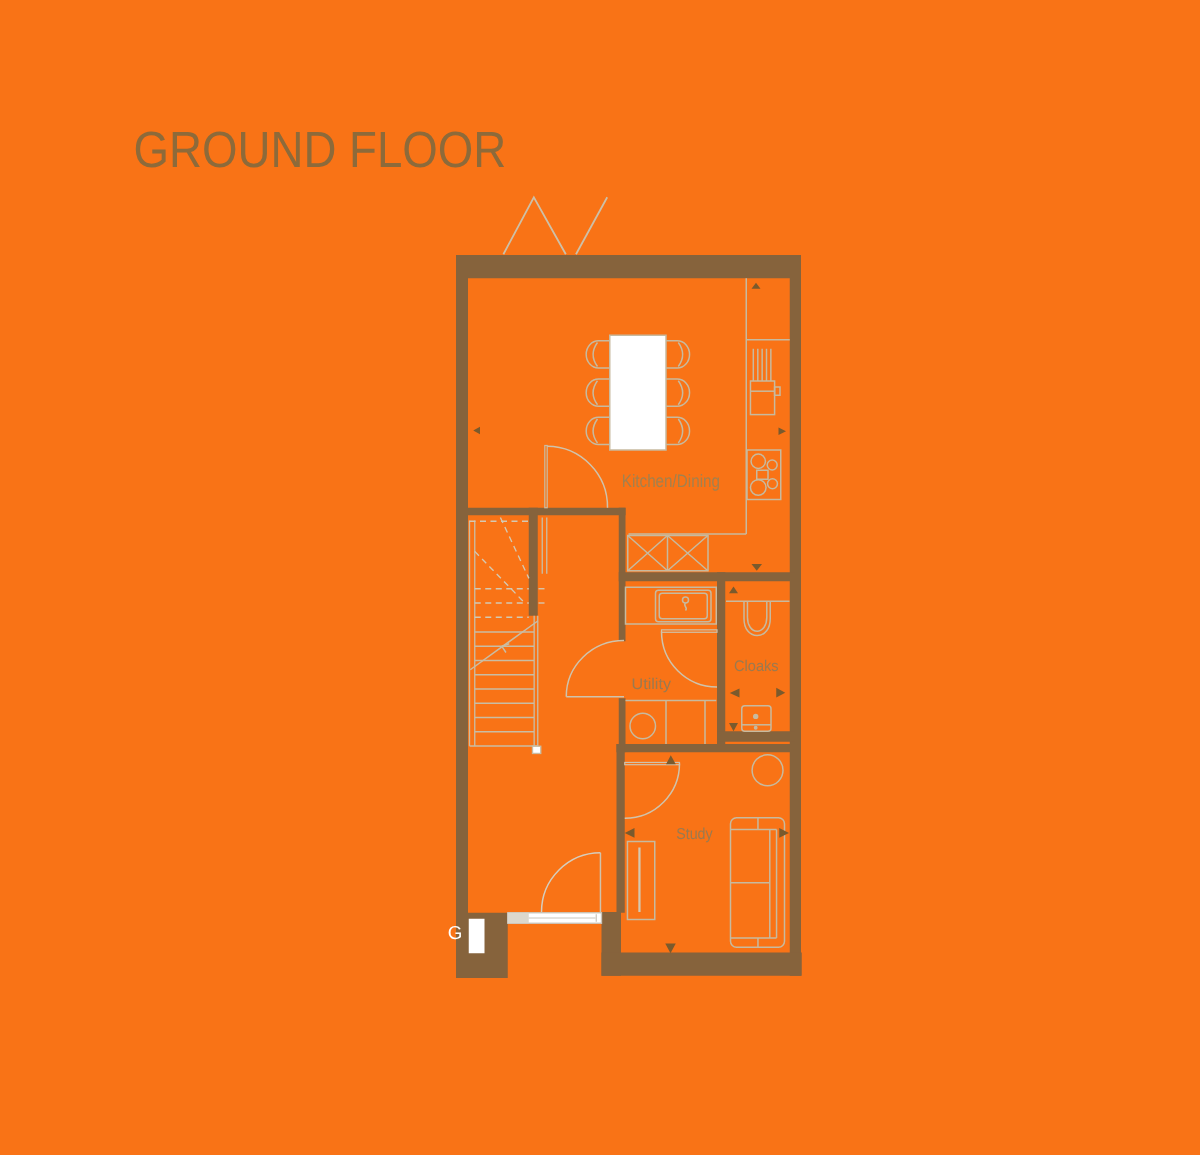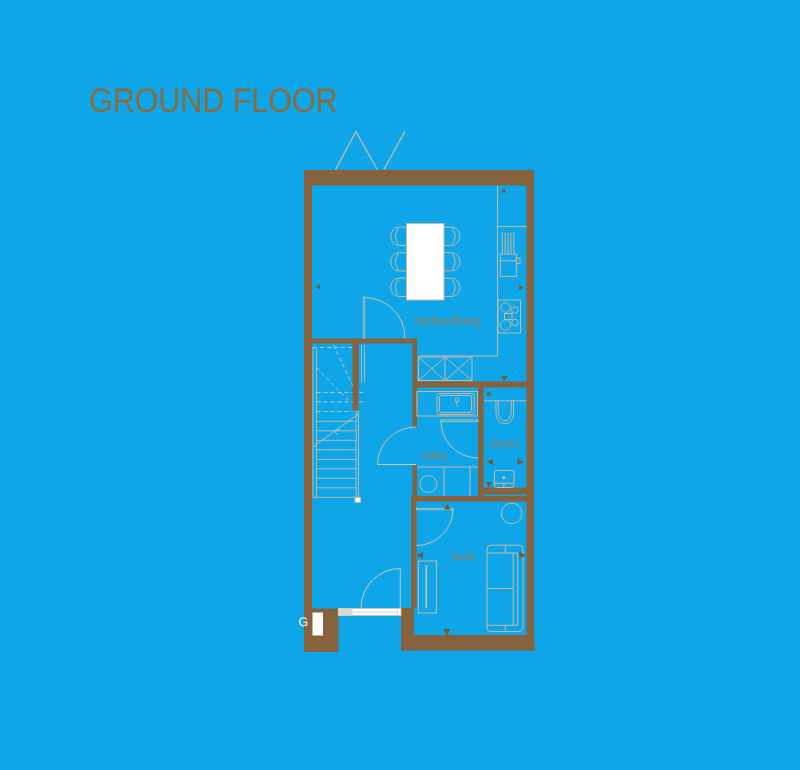--- a/index.html
+++ b/index.html
@@ -1,16 +1,16 @@
 <!DOCTYPE html>
 <html><head>
 <meta charset="utf-8">
 <style>
   html,body{margin:0;padding:0;background:#ffffff;}
-  #canvas{position:relative;transform:translateZ(0);will-change:transform;width:800px;height:770px;background:#0ea5e9;overflow:hidden;}
+  #canvas{position:relative;transform:translateZ(0);will-change:transform;width:800px;height:770px;background:#f97316;overflow:hidden;}
   svg text{font-family:"Liberation Sans", sans-serif;text-rendering:geometricPrecision;}
 </style>
 </head>
 <body>
 <div id="canvas">
 <svg width="800" height="770" viewBox="0 0 800 770">
 
   <text x="89" y="111.5" font-size="34" fill="#8d6a3a" textLength="248.5" lengthAdjust="spacingAndGlyphs">GROUND FLOOR</text>
 
   <g stroke="#cdc0a8" stroke-width="1.2" fill="none">

